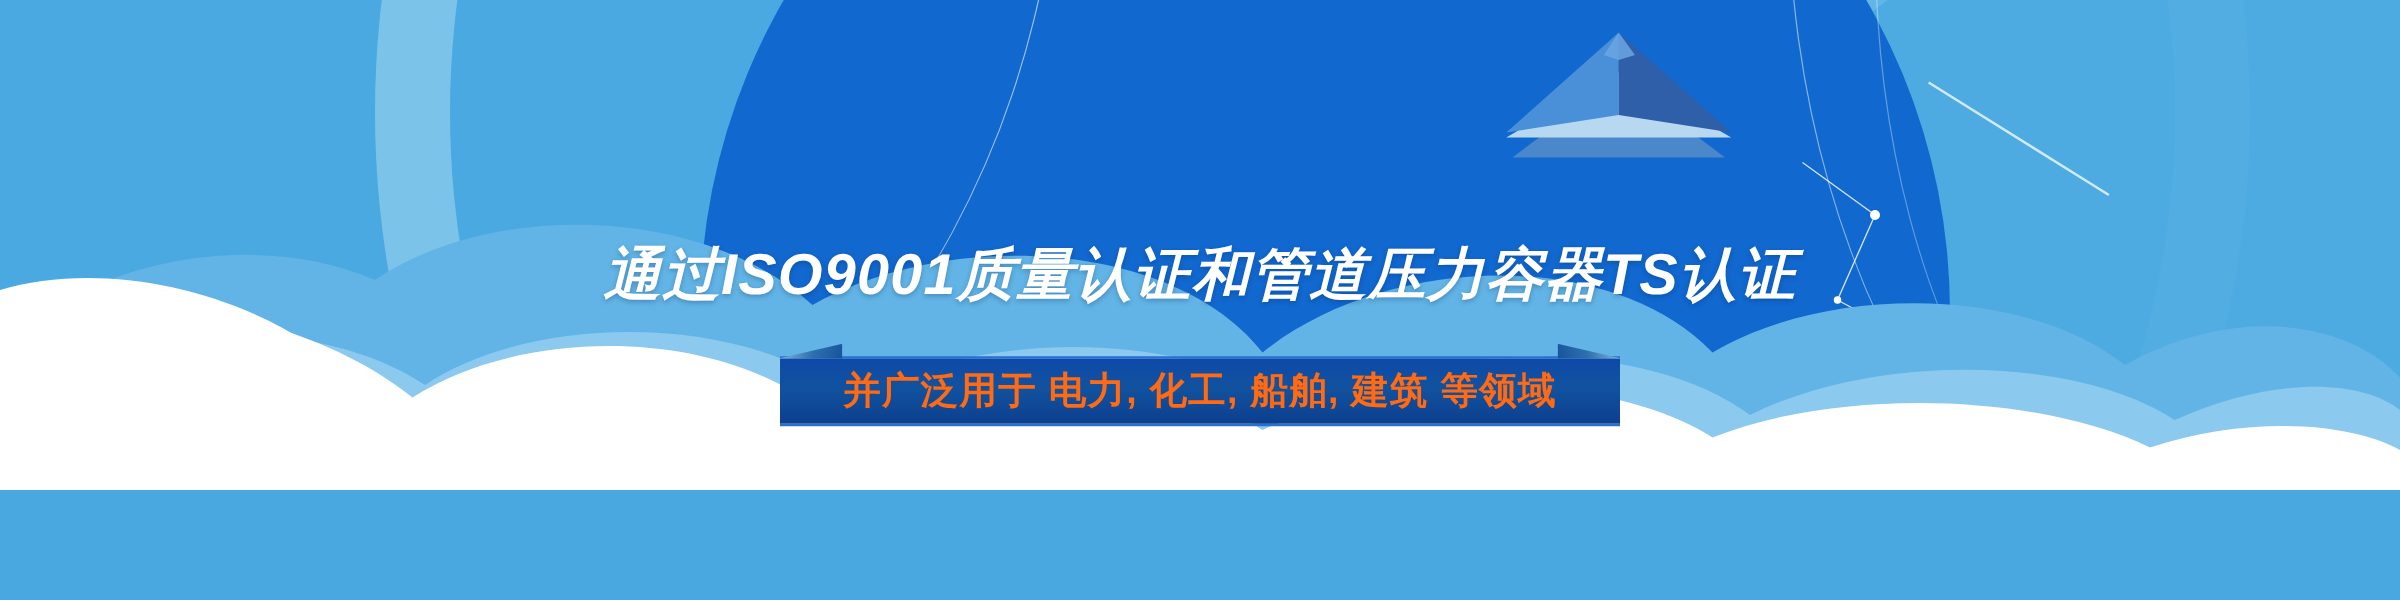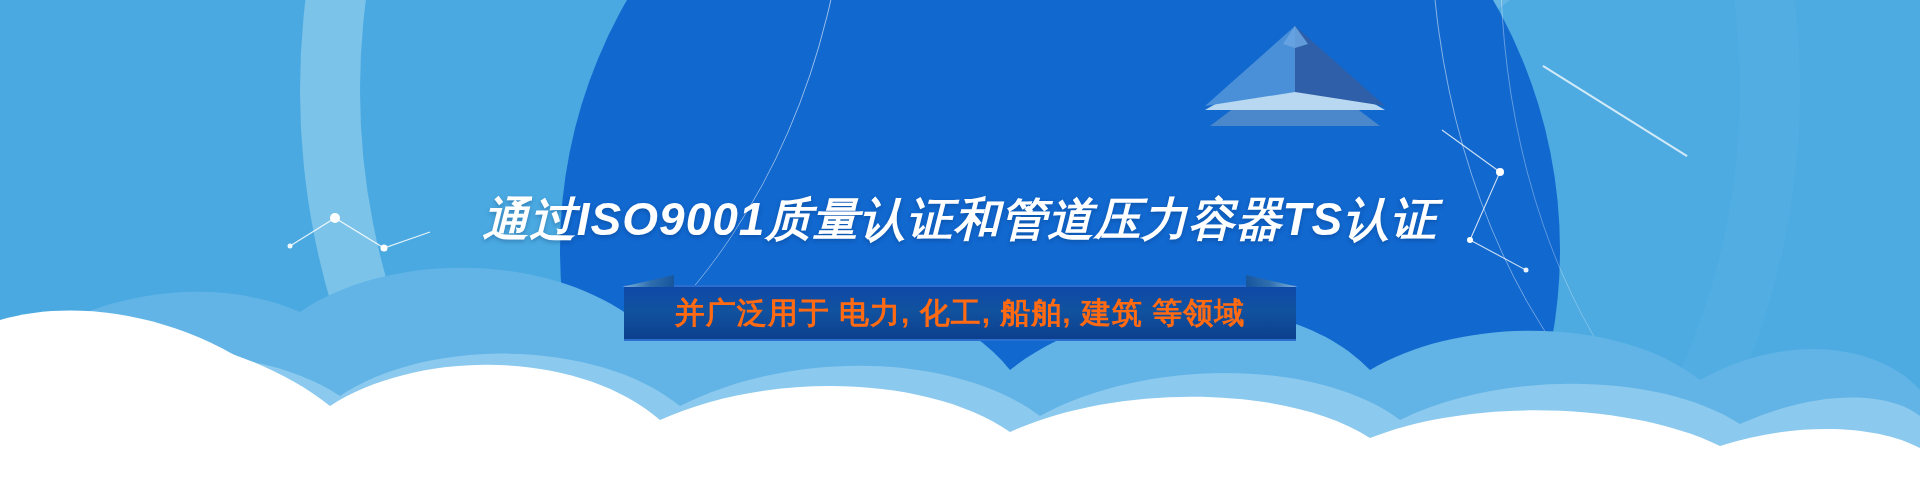--- a/index.html
+++ b/index.html
@@ -5,21 +5,21 @@
   * { margin:0; padding:0; box-sizing:border-box; }
   html, body {
     width:1920px; height:480px;
     overflow:hidden;
     background:#4aa8e0;
     font-family:"Liberation Sans", sans-serif;
   }
 
   #banner {
     position:relative;
-    width:1920px; height:480px;
+    width:1920px; height:392px;
     overflow:hidden;
     background:#4aa9e1;
   }
 
   
   .layer { position:absolute; pointer-events:none; }
 
   #bg-base { inset:0; background:#4aa9e1; }
 
   

